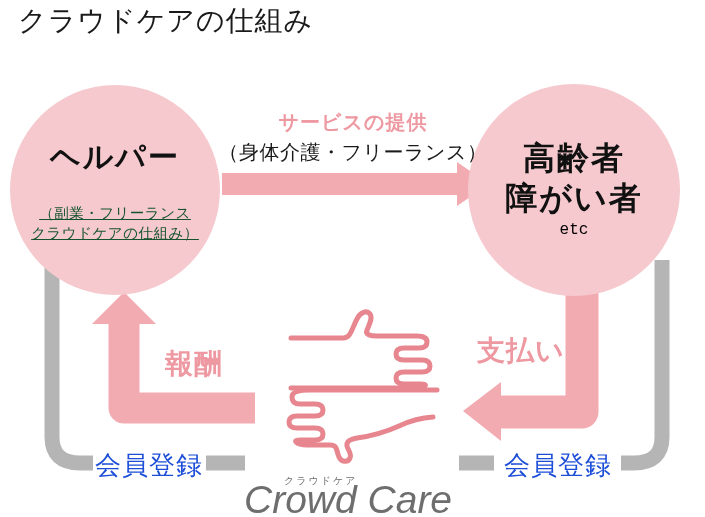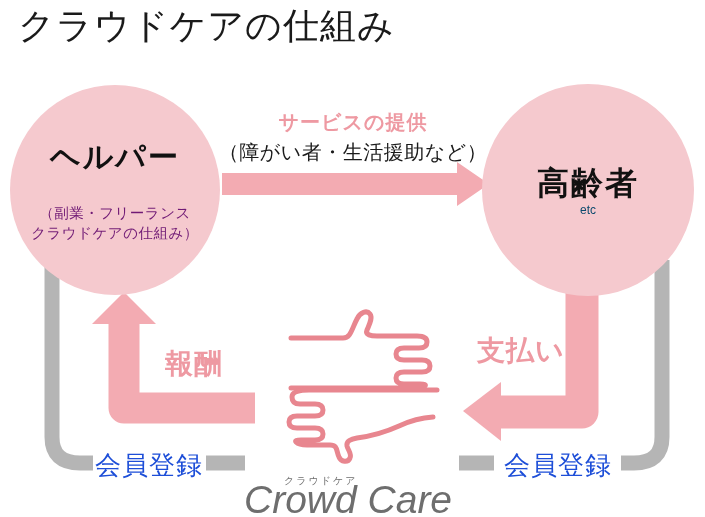--- a/index.html
+++ b/index.html
@@ -4,35 +4,35 @@
 <style>
   html,body { margin:0; padding:0; background:#ffffff; }
   .canvas {
     position:relative; width:705px; height:517px; background:#ffffff;
     overflow:hidden;
     font-family:"Liberation Sans","DejaVu Sans",sans-serif;
     color:#1a1a1a;
   }
   .abs { position:absolute; }
   .title {
-    left:18px; top:2px; font-size:36px; letter-spacing:1px;
+    left:18px; top:2px; font-size:28px; letter-spacing:1px;
     color:#1a1a1a; white-space:nowrap; z-index:3;
   }
   .shapes { left:0; top:0; width:705px; height:517px; z-index:1; }
   .circle {
     border-radius:50%; background:#f5c9ce; z-index:2;
     display:flex; flex-direction:column; align-items:center; justify-content:center;
     text-align:center;
   }
   .circle-helper { left:10px; top:85px; width:210px; height:210px; }
-  .circle-recipient { left:482px; top:84px; width:212px; height:212px; }
+  .circle-recipient { left:468px; top:84px; width:212px; height:212px;font-family:Liberation Mono, monospace; }
   .circle-heading { font-weight:bold; font-size:30px; color:#111; letter-spacing:2px; }
   .circle-heading-lg { font-weight:bold; font-size:32px; line-height:40px; color:#111; letter-spacing:2px; }
-  .circle-sub { font-size:14.5px; line-height:20px; color:#701a75; margin-top:25px; letter-spacing:0.5px; }
-  .circle-note { font-size:12px; color:#0c4a6e; }
+  .circle-sub { font-size:14.5px; line-height:20px; color:#14532d; margin-top:25px; letter-spacing:0.5px;text-decoration:underline; }
+  .circle-note { font-size:16px; color:#000000; }
   .pink-label { color:#ee99a2; font-weight:bold; white-space:nowrap; z-index:3; }
   .service-label { left:222px; width:262px; top:109px; font-size:20px; letter-spacing:1px; text-align:center; }
   .service-sub {
     left:192px; width:322px; top:139px; font-size:20px; letter-spacing:0.5px;
     text-align:center; color:#1a1a1a; white-space:nowrap; z-index:3;
   }
   .reward-label { left:165px; top:345px; font-size:28px; letter-spacing:1px;text-align:right; }
   .payment-label { left:477px; top:332px; font-size:28px; letter-spacing:1px; }
   .reg-label { top:448px; font-size:26px; letter-spacing:1px; color:#1d4ed8; white-space:nowrap; z-index:3; }
   .reg-left { left:95px; }
@@ -110,25 +110,26 @@
   <div class="abs circle circle-helper">
     <div class="circle-heading">ヘルパー</div>
     <div class="circle-sub">
       <div>（副業・フリーランス</div>
       <div>クラウドケアの仕組み）</div>
     </div>
   </div>
 
   <div class="abs circle circle-recipient">
     <div class="circle-heading-lg">高齢者</div>
+    <div class="circle-heading-lg">障がい者</div>
     <div class="circle-note">etc</div>
   </div>
 
   <div class="abs pink-label service-label">サービスの提供</div>
-  <div class="abs service-sub">（障がい者・生活援助など）</div>
+  <div class="abs service-sub">（身体介護・フリーランス）</div>
 
   <div class="abs pink-label reward-label">報酬</div>
   <div class="abs pink-label payment-label">支払い</div>
 
   <div class="abs reg-label reg-left">会員登録</div>
   <div class="abs reg-label reg-right">会員登録</div>
 
   <div class="abs logo-kana">クラウドケア</div>
   <div class="abs logo-wordmark">Crowd Care</div>
 

